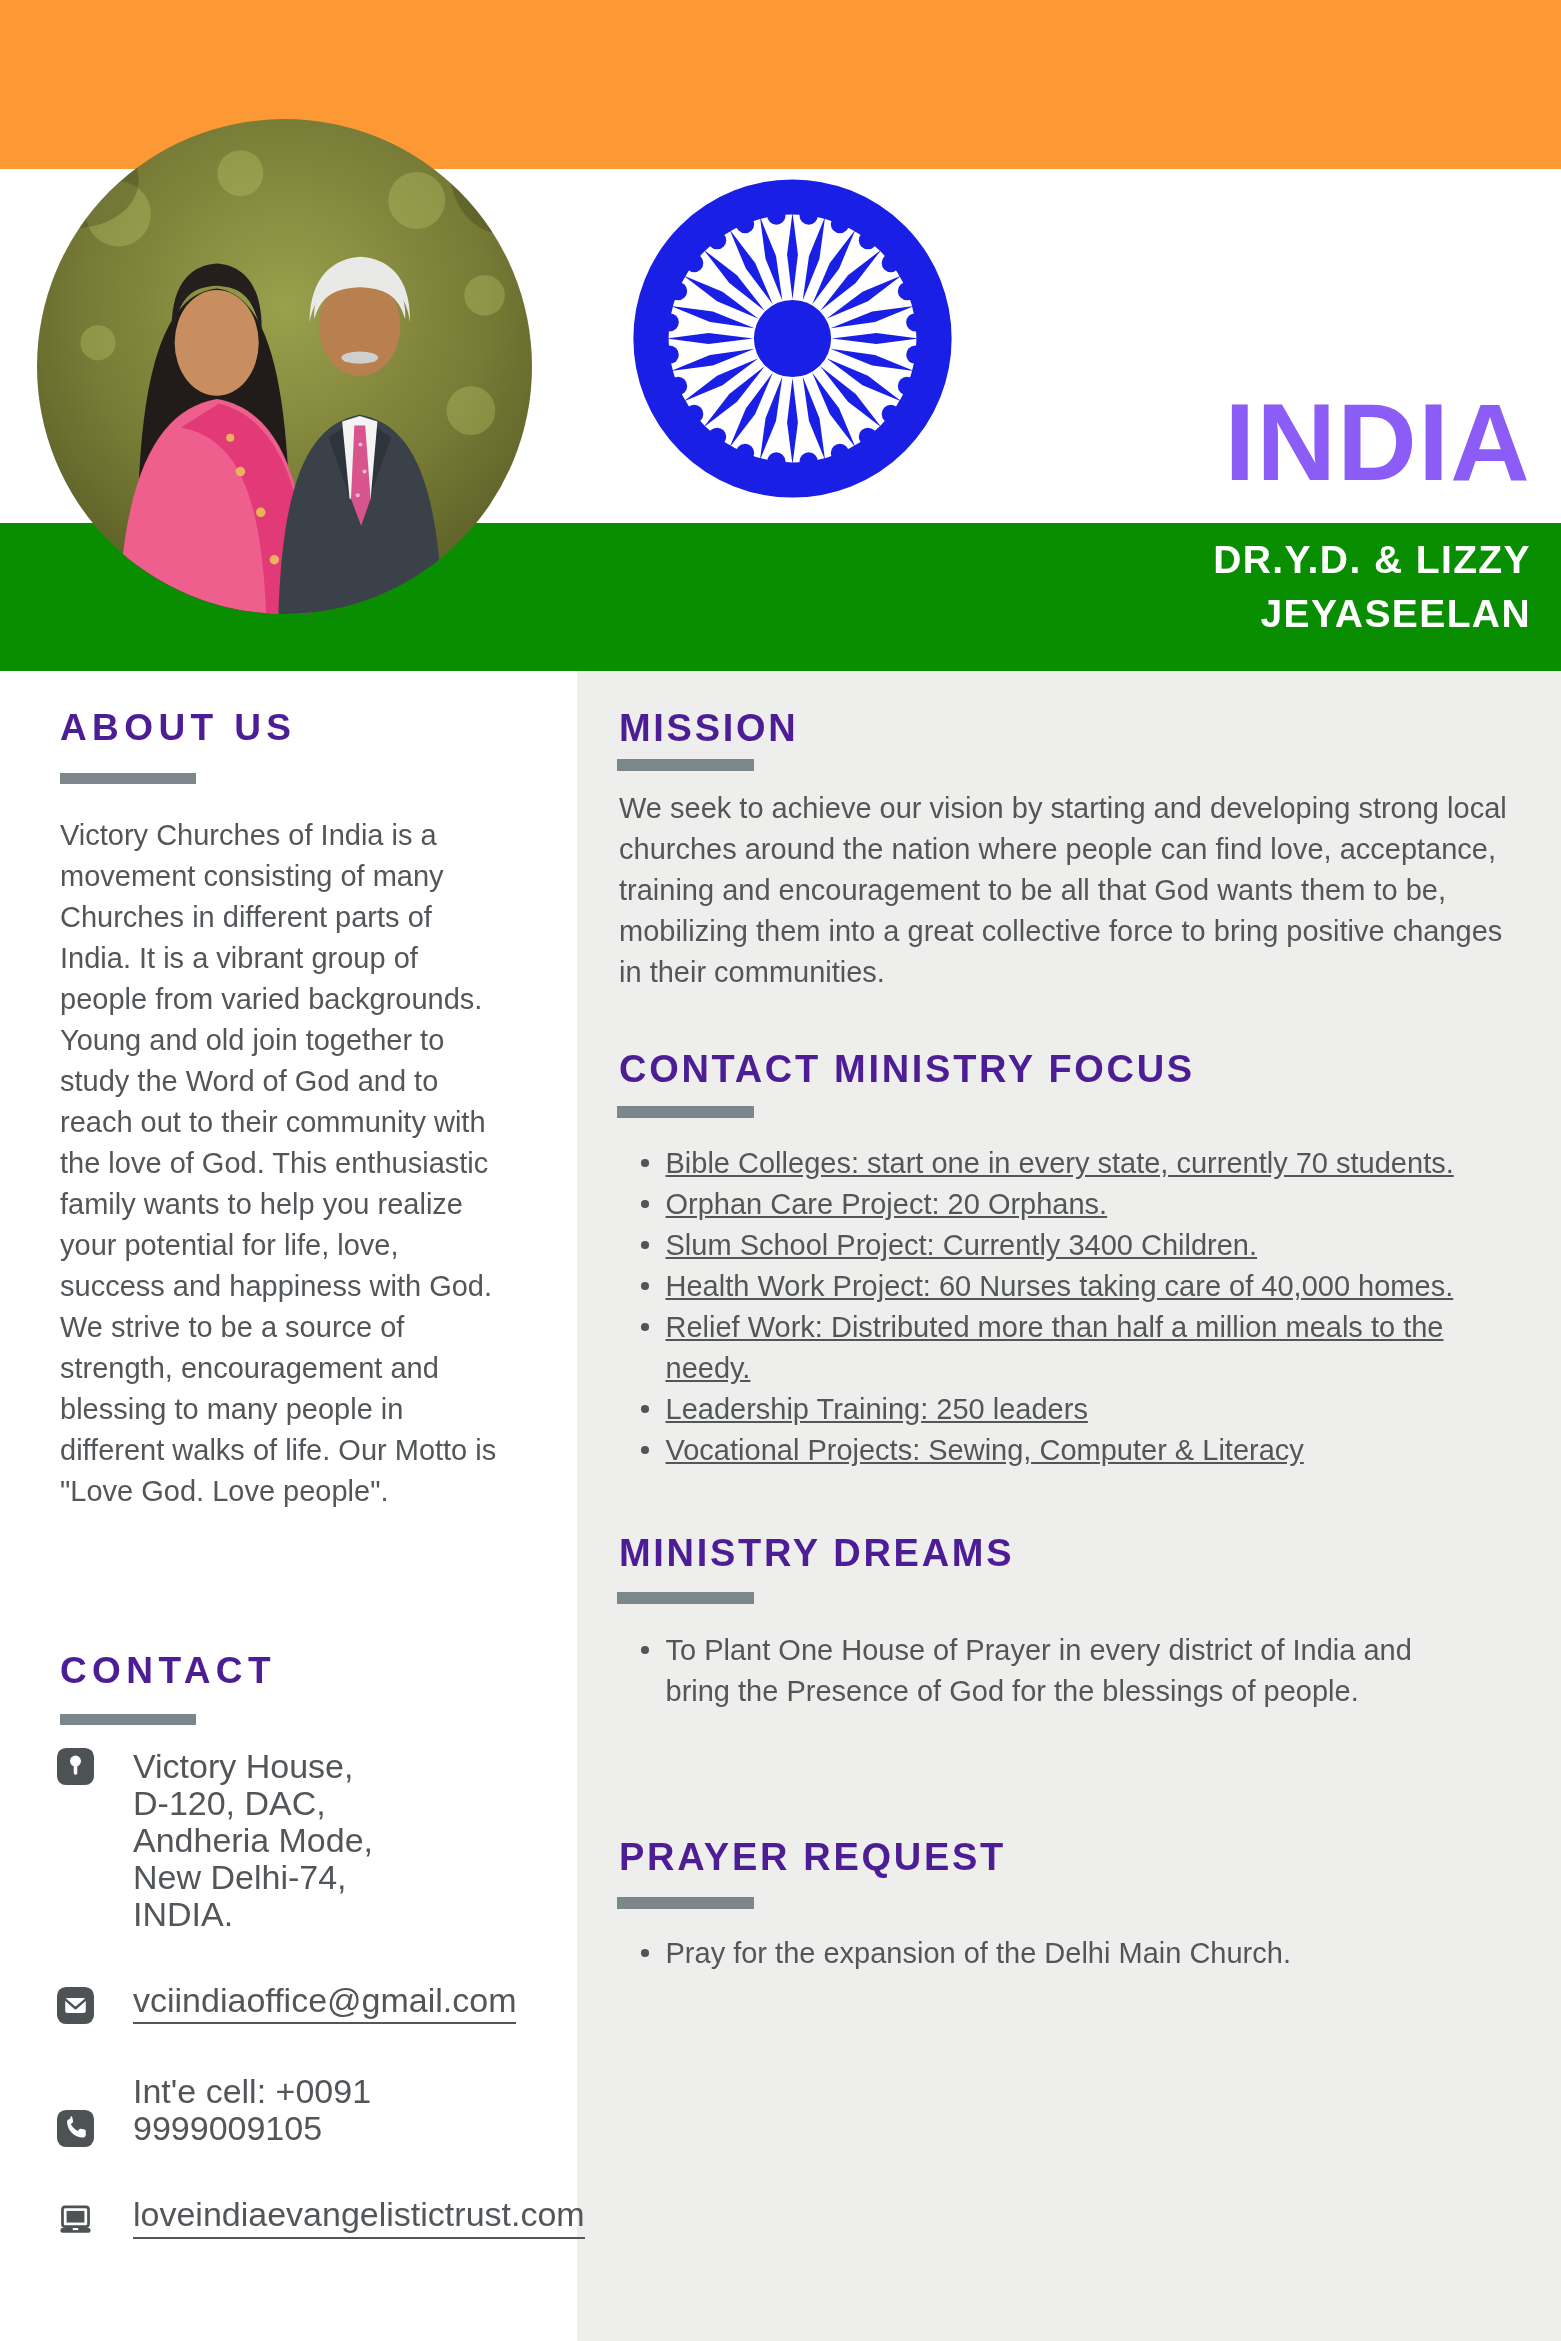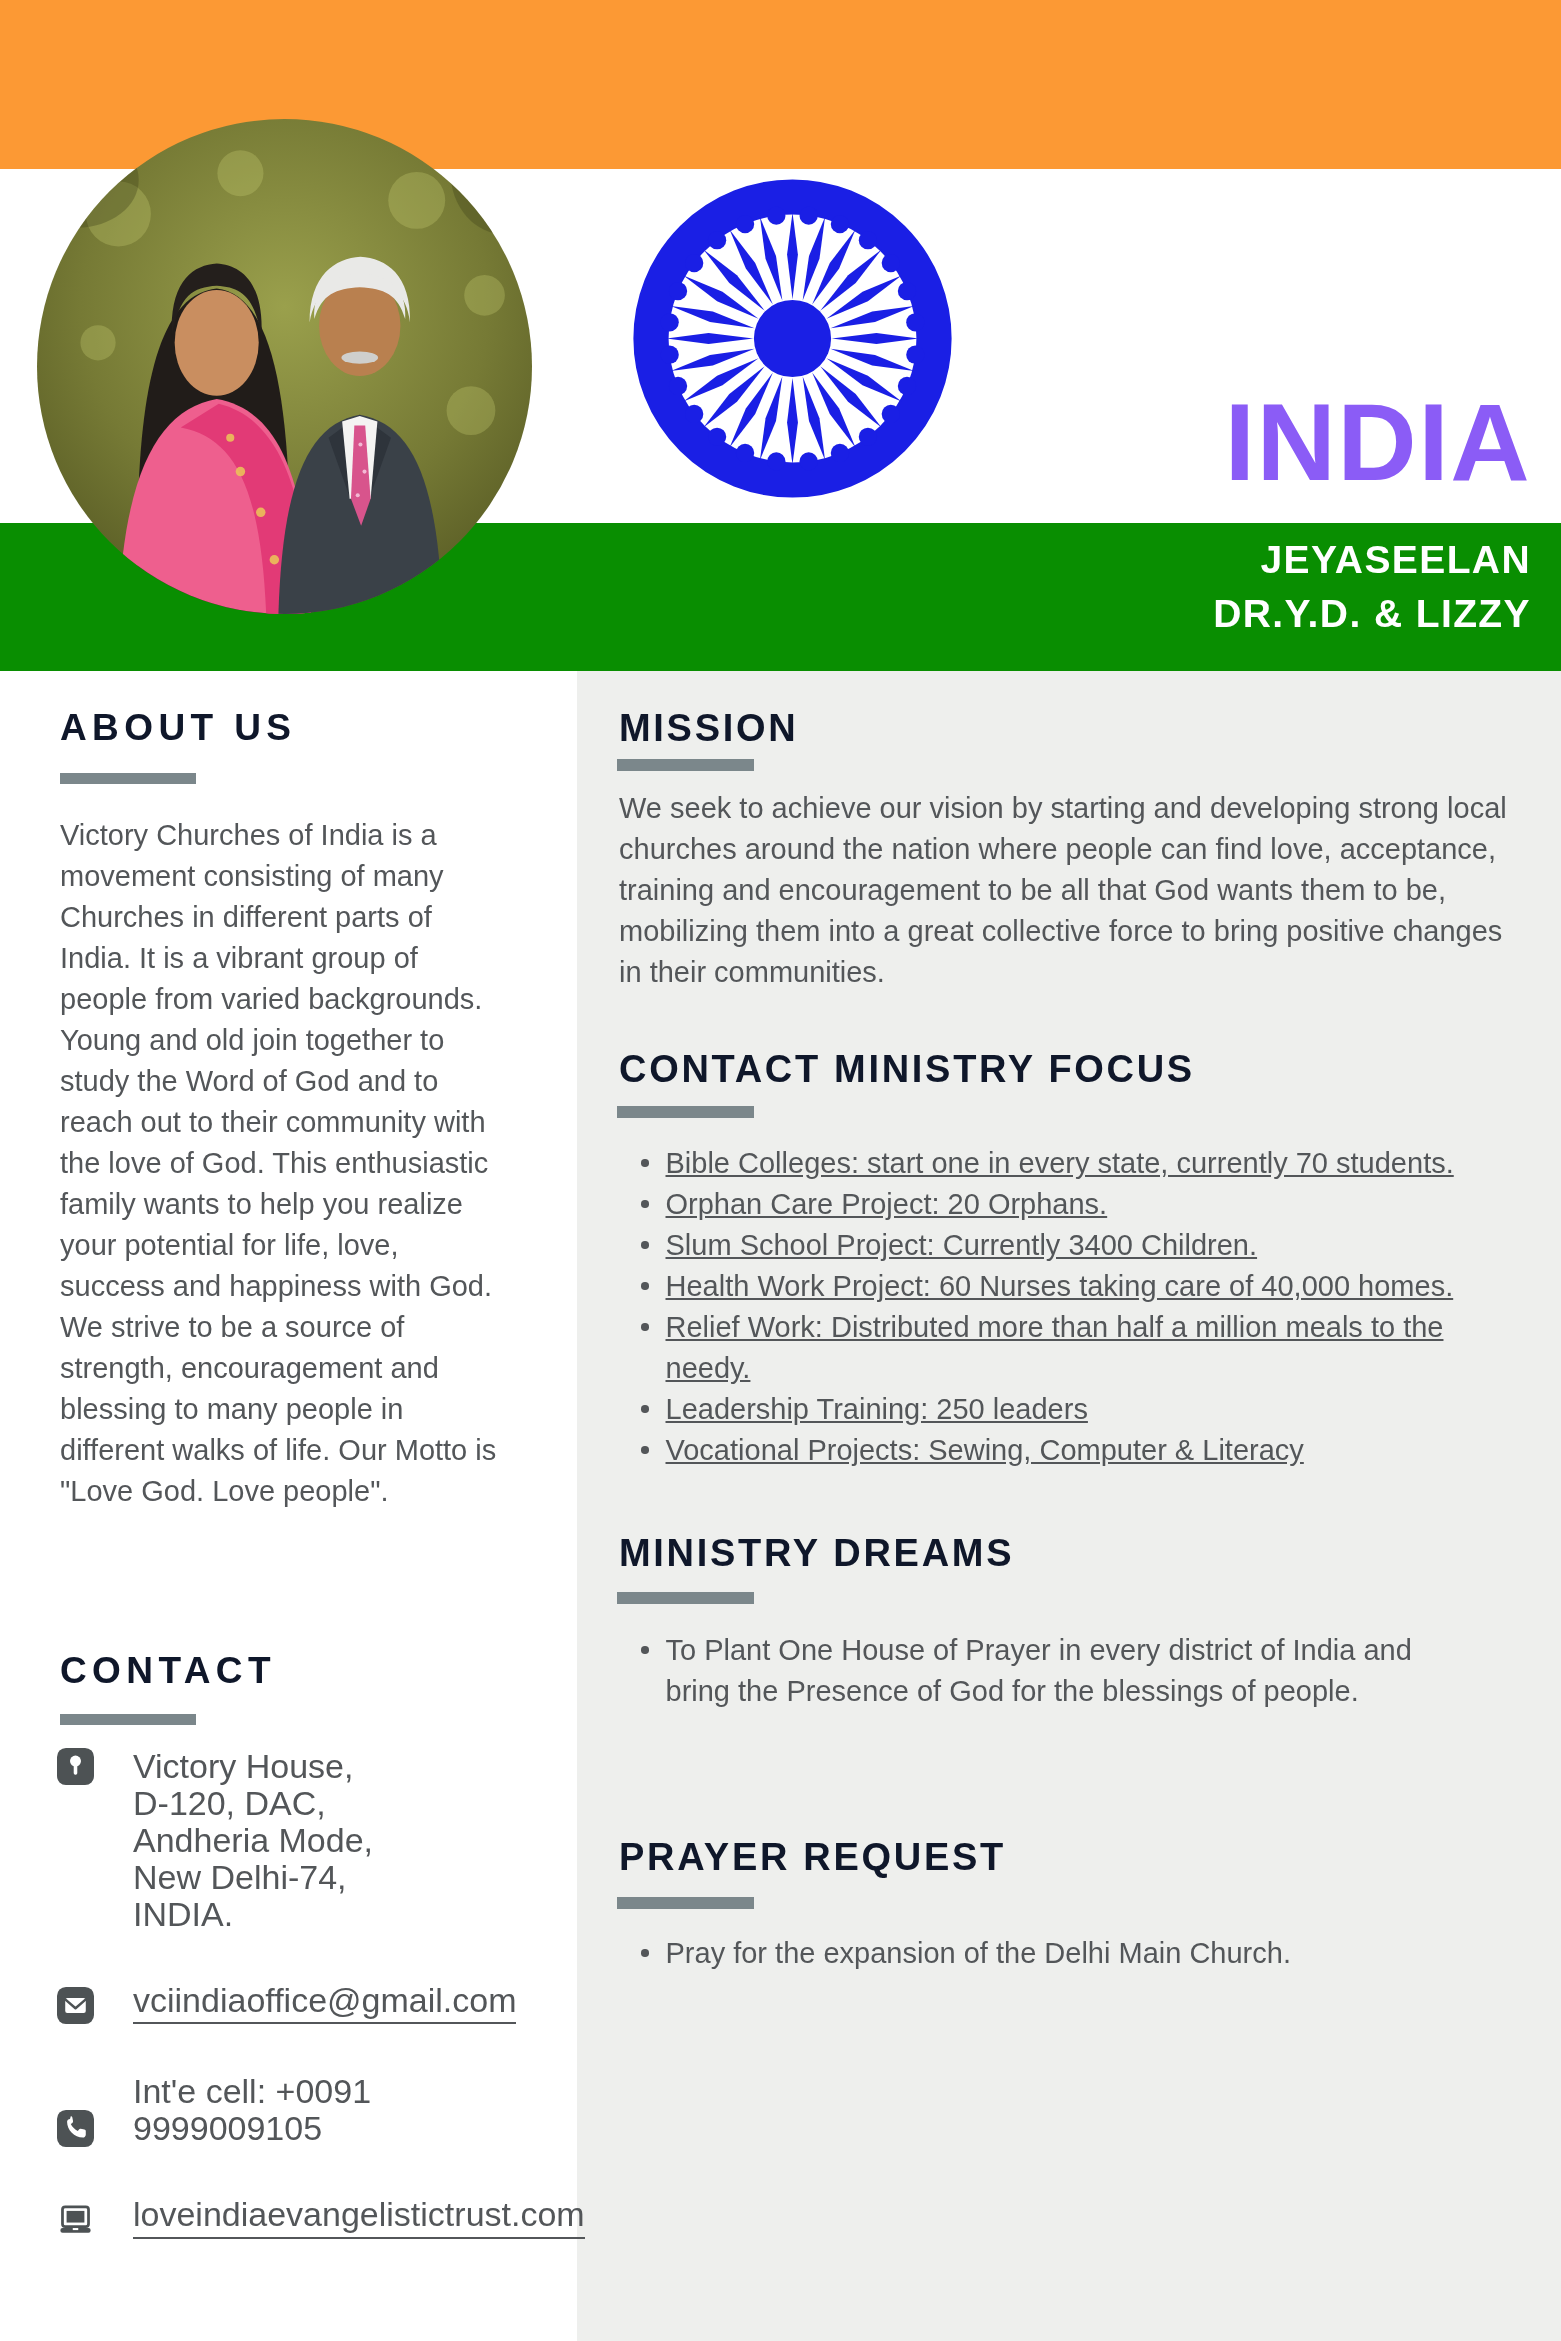--- a/index.html
+++ b/index.html
@@ -14,21 +14,21 @@
                 overflow:hidden;}
   .photo-circle svg{display:block;width:495px;height:495px;}
   
   .chakra{position:absolute;left:630px;top:176px;width:325px;height:325px;}
   
   .country-title{position:absolute;right:30px;top:384px;font-size:110px;font-weight:700;
                  letter-spacing:1.4px;color:#8b5cf6;line-height:115px;white-space:nowrap;}
   .names{position:absolute;right:30px;top:533px;text-align:right;color:#ffffff;font-weight:700;
          font-size:39px;line-height:54px;letter-spacing:1.4px;white-space:nowrap;}
   
-  .sec-title{position:absolute;color:#0f172a;font-weight:700;white-space:nowrap;}
+  .sec-title{position:absolute;color:#4c1d95;font-weight:700;white-space:nowrap;}
   .sec-title.left{font-size:37px;letter-spacing:5.4px;}
   .sec-title.right{font-size:38px;letter-spacing:2.7px;}
   .sec-bar{position:absolute;width:136px;height:11px;background:#7B878B;}
   
   .body-text{position:absolute;color:#535659;font-size:29px;line-height:41px;}
   .about-body{left:60px;top:815px;width:447px;}
   .mission-body{left:619px;top:788px;width:888px;line-height:41px;}
   
   ul.bullets{position:absolute;margin:0;padding:0;list-style:none;color:#535659;
              font-size:29px;line-height:41px;}
@@ -156,22 +156,22 @@
       <circle cx="128.59665849140407" cy="94.816338726704" r="13.5" fill="#1A1FE5"></circle>
       <polygon points="0,-58 -8,-124 0,-186 8,-124" fill="#1A1FE5" transform="translate(240,240) rotate(330)"></polygon>
       <circle cx="169.9689318771886" cy="70.9300455504345" r="13.5" fill="#1A1FE5"></circle>
       <polygon points="0,-58 -8,-124 0,-186 8,-124" fill="#1A1FE5" transform="translate(240,240) rotate(345)"></polygon>
       <circle cx="216.11370682373055" cy="58.565590368592694" r="13.5" fill="#1A1FE5"></circle>
       <circle cx="240" cy="240" r="57" fill="#1A1FE5"></circle>
     </svg>
 
   <div class="country-title">INDIA</div>
   <div class="names">
+    <div>DR.Y.D. &amp; LIZZY</div>
     <div>JEYASEELAN</div>
-    <div>DR.Y.D. &amp; LIZZY</div>
   </div>
 
   <div class="sec-title left" style="left:60px;top:707px;">ABOUT US</div>
   <div class="sec-bar" style="left:60px;top:773px;"></div>
   <div class="body-text about-body">Victory Churches of India is a movement consisting of many Churches in different parts of India. It is a vibrant group of people from varied backgrounds. Young and old join together to study the Word of God and to reach out to their community with the love of God. This enthusiastic family wants to help you realize your potential for life, love, success and happiness with God.  We strive to be a source of strength, encouragement and blessing to many people in different walks of life. Our Motto is "Love God. Love people".</div>
 
   <div class="sec-title left" style="left:60px;top:1650px;text-align:center;">CONTACT</div>
   <div class="sec-bar" style="left:60px;top:1714px;"></div>
 
   <div class="contact-rows">

